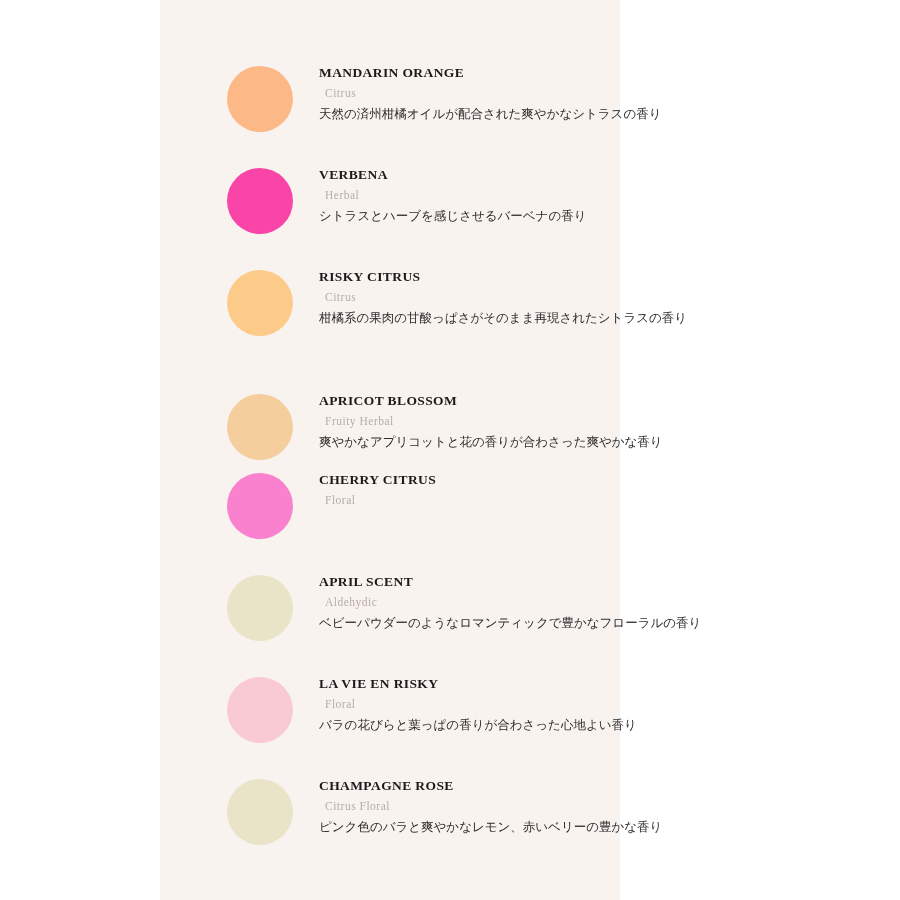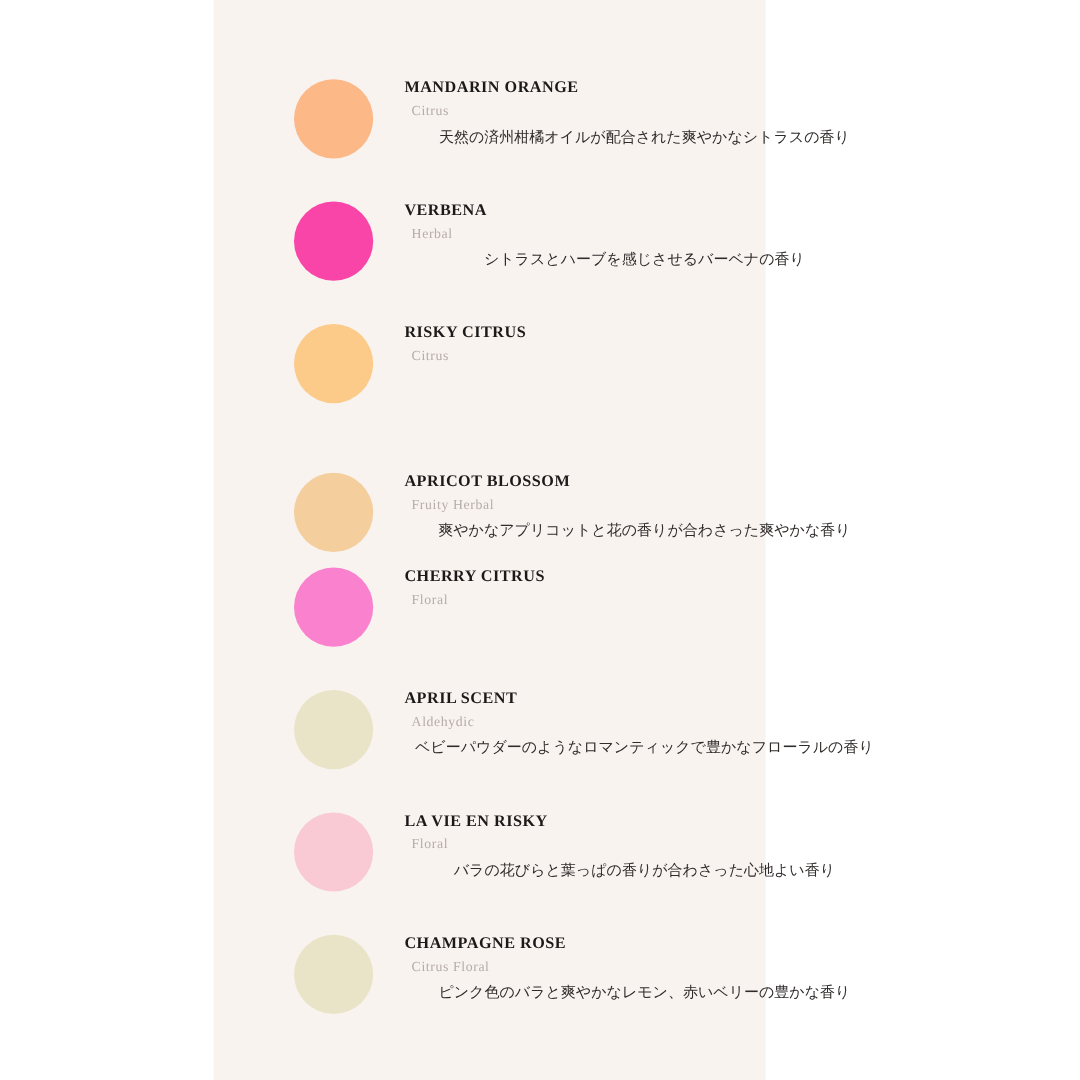--- a/index.html
+++ b/index.html
@@ -14,21 +14,21 @@
     font-family: "Liberation Sans", sans-serif;
   }
   #page {
     position: relative;
     width: 900px;
     height: 900px;
     background: #ffffff;
   }
   #panel {
     position: absolute;
-    left: 178px;
+    left: 160px;
     top: 0;
     width: 460px;
     height: 900px;
     background: #f9f3f0;
   }
   #scent-list {
     position: absolute;
     left: 0;
     top: 0;
     width: 560px;
@@ -76,21 +76,20 @@
     white-space: nowrap;
   }
   .scent-desc {
     font-family: "Liberation Sans", sans-serif;
     font-size: 12.5px;
     color: #2e2b2a;
     line-height: 15px;
     margin: 0;
     padding-top: 7px;
     white-space: nowrap;
-    text-align: center;
   }
 </style>
 </head>
 <body>
 
 <div id="page">
   <div id="panel">
     <div id="scent-list">
         <div class="scent-row" style="top: 59px;">
           <div class="swatch" style="background: rgb(252, 184, 135);"></div>
@@ -106,20 +105,21 @@
             <p class="scent-name">VERBENA</p>
             <p class="scent-category">Herbal</p>
             <p class="scent-desc">シトラスとハーブを感じさせるバーベナの香り</p>
           </div>
         </div>
         <div class="scent-row" style="top: 262.6px; padding-left: 48px;">
           <div class="swatch" style="background: rgb(252, 203, 137);"></div>
           <div class="text-col">
             <p class="scent-name">RISKY CITRUS</p>
             <p class="scent-category">Citrus</p>
+            <p class="scent-desc">柑橘系の果肉の甘酸っぱさがそのまま再現されたシトラスの香り</p>
           </div>
         </div>
         <div class="scent-row" style="top: 364.4px; margin-top: 23px;">
           <div class="swatch" style="background: rgb(244, 206, 156);"></div>
           <div class="text-col">
             <p class="scent-name">APRICOT BLOSSOM</p>
             <p class="scent-category">Fruity Herbal</p>
             <p class="scent-desc">爽やかなアプリコットと花の香りが合わさった爽やかな香り</p>
           </div>
         </div>

